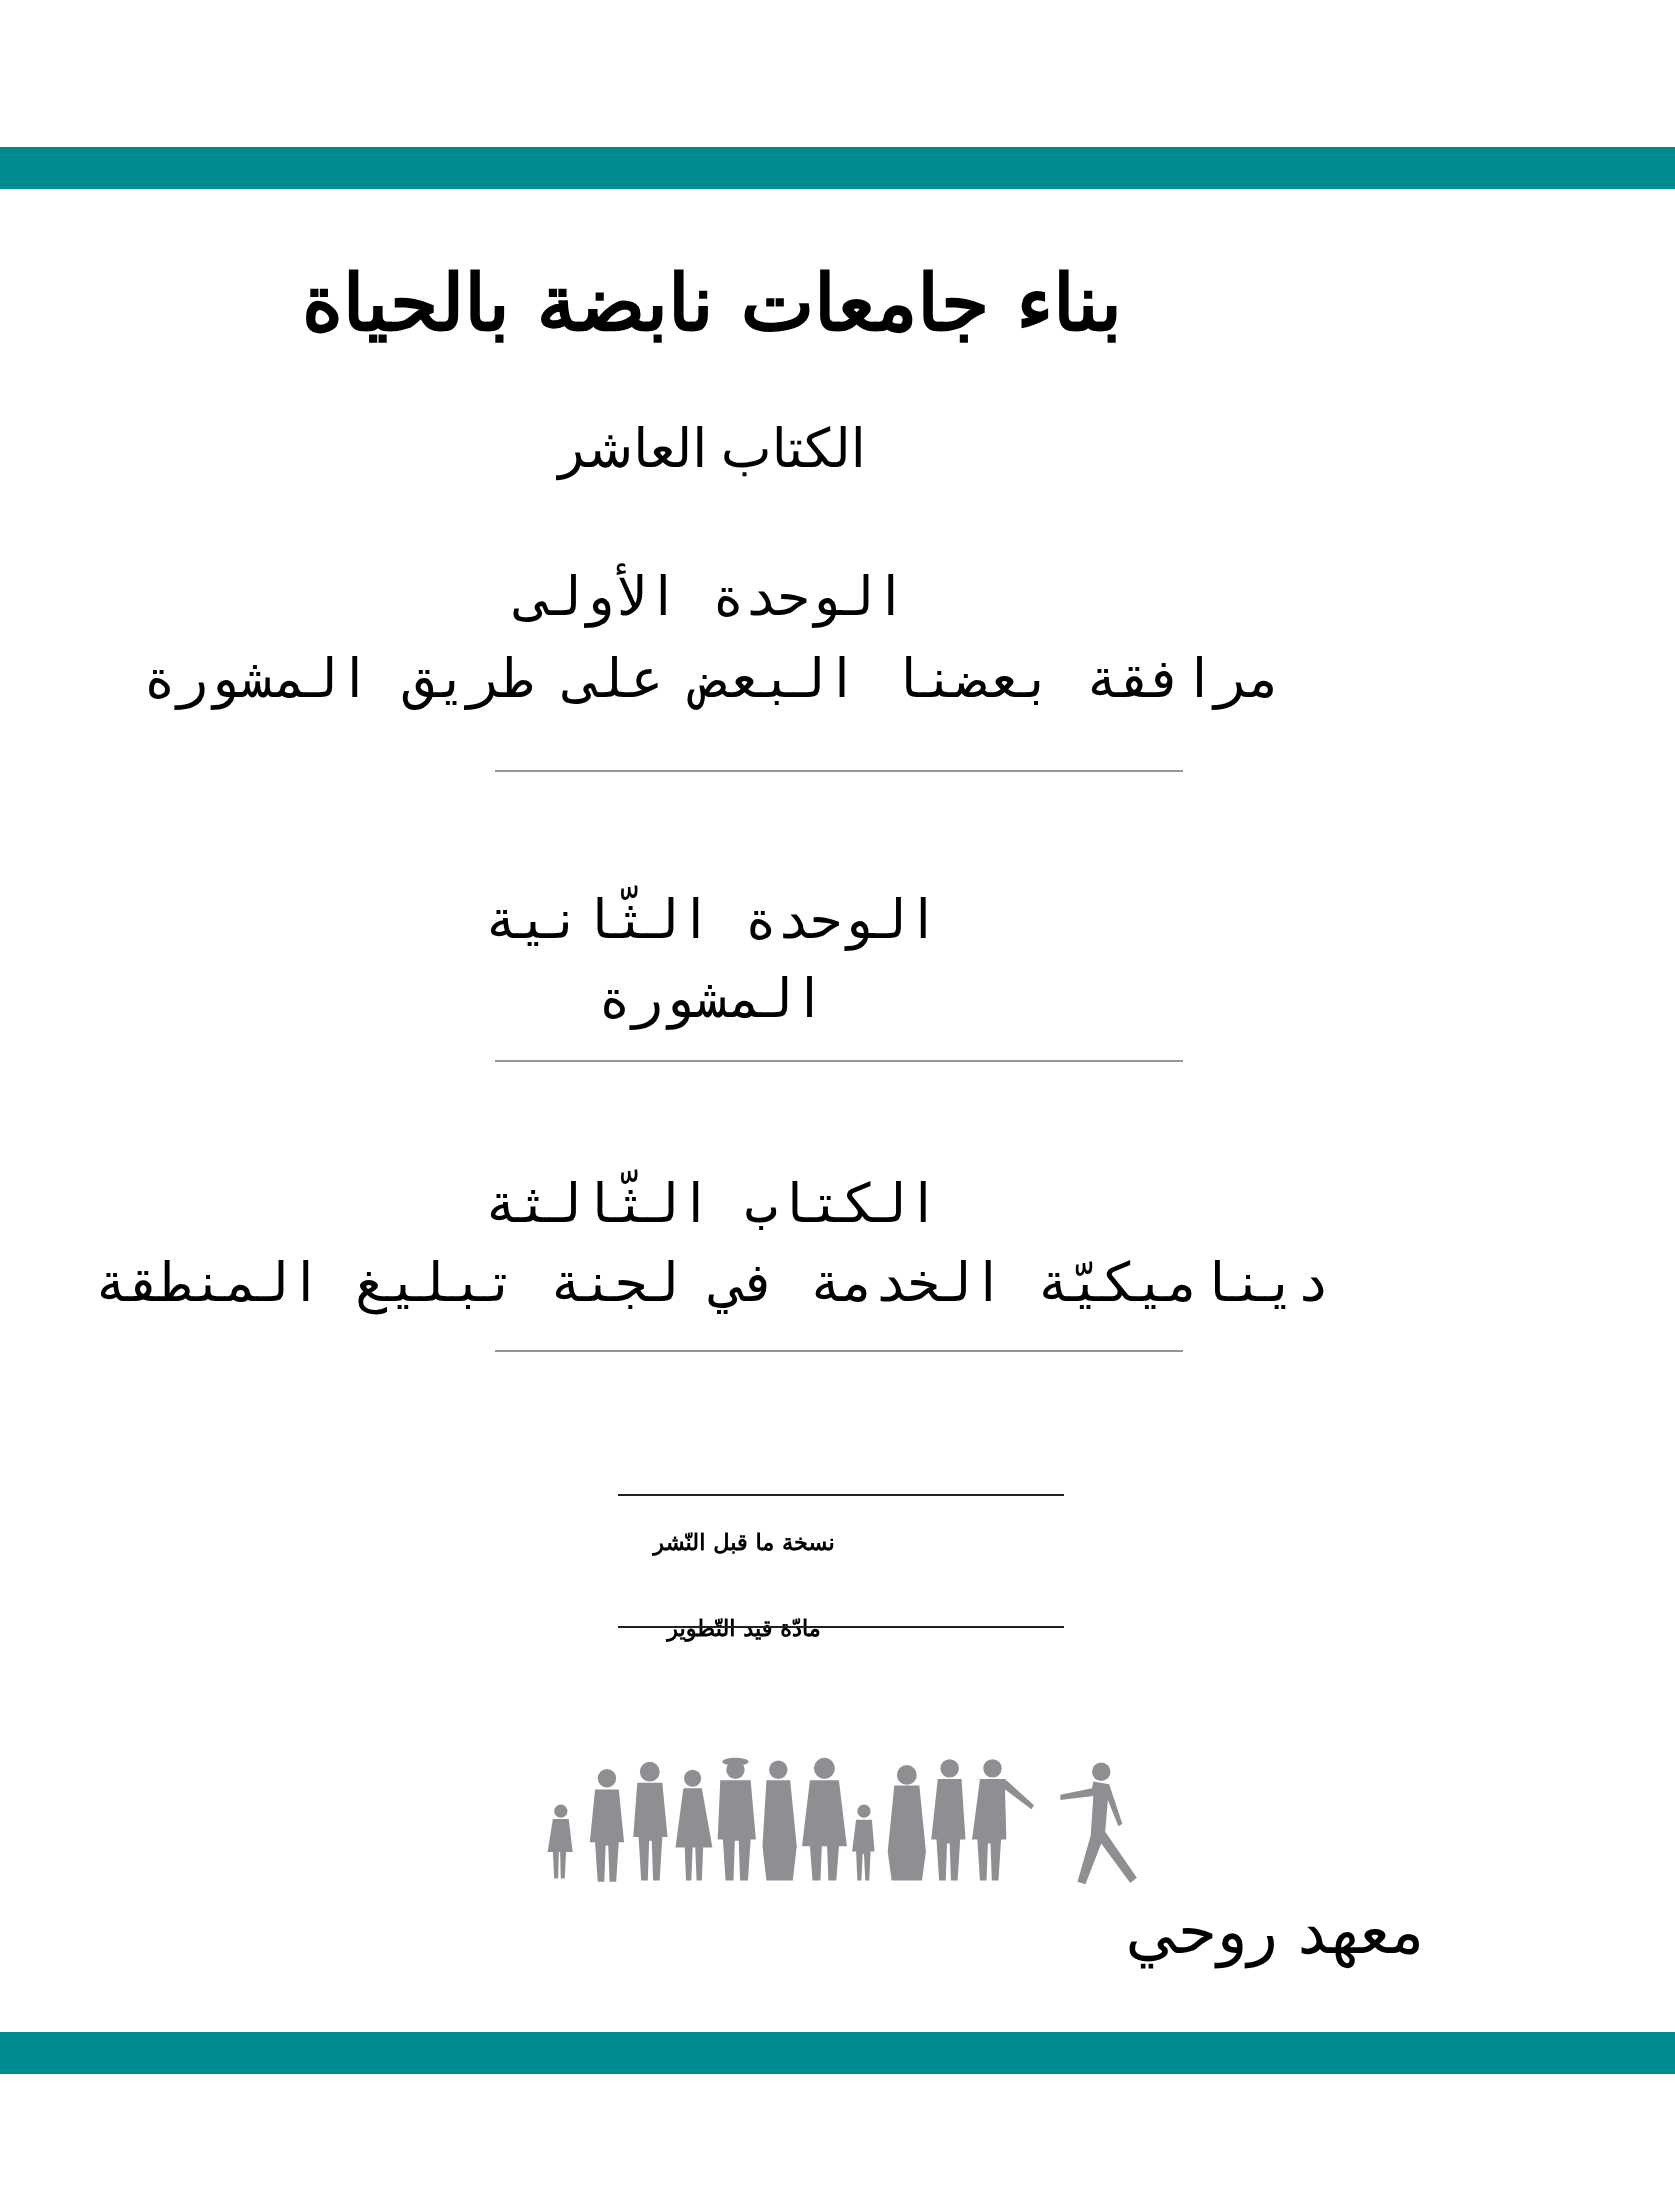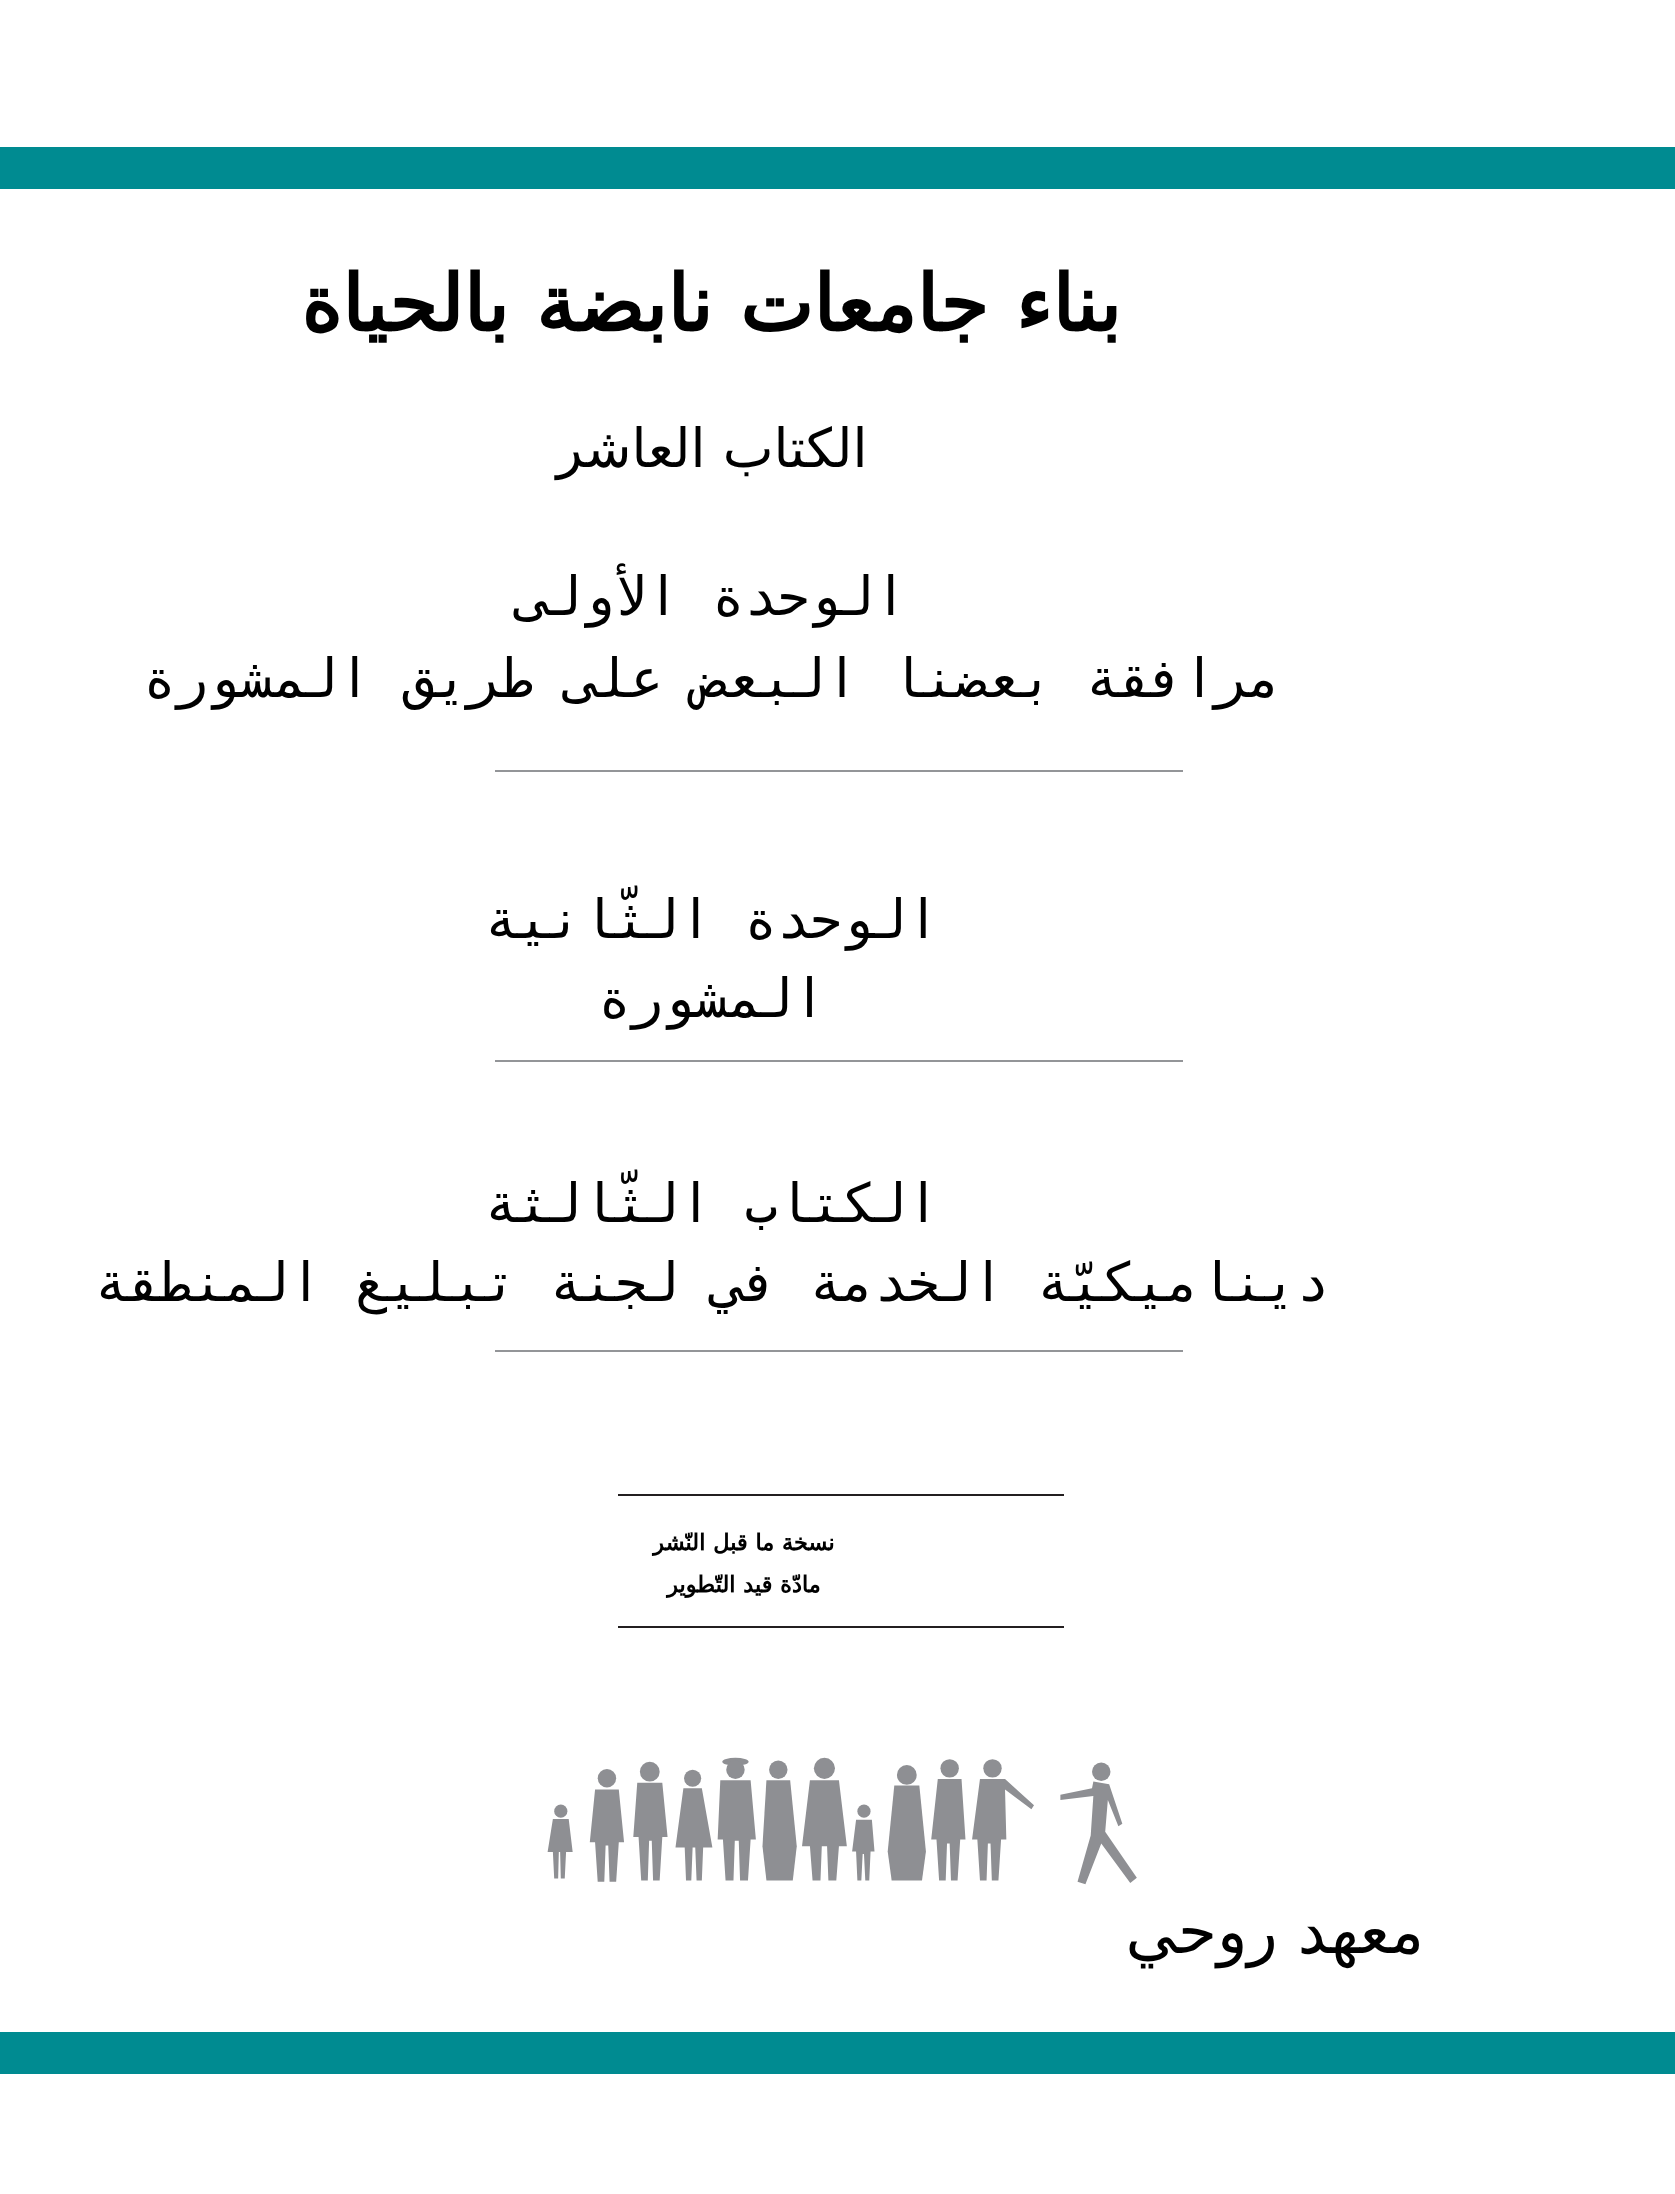--- a/index.html
+++ b/index.html
@@ -35,20 +35,21 @@
       line-height: 1;
     }
     .title {
       top: 264px;
       font-size: 78px;
       font-weight: bold;
     }
     .book {
       top: 422px;
       font-size: 54px;
+      font-family: Liberation Serif, serif;
     }
     .unit-label, .unit-name {
       font-size: 54px;
       font-family: Liberation Mono, monospace;
     }
     .sep {
       position: absolute;
       left: 495px;
       width: 688px;
       height: 2px;
@@ -95,21 +96,21 @@
 <div class="line-text unit-label" style="top:897px;">الوحدة الثّانية</div>
 <div class="line-text unit-name" style="top:976px;">المشورة</div>
 <div class="sep" style="top:1060px;"></div>
 
 <div class="line-text unit-label" style="top:1181px;">الكتاب الثّالثة</div>
 <div class="line-text unit-name" style="top:1260px;">ديناميكيّة الخدمة في لجنة تبليغ المنطقة</div>
 <div class="sep" style="top:1350px;"></div>
 
 <div class="small-sep" style="top:1494px;"></div>
 <div class="line-text small-text" style="top:1531px;">نسخة ما قبل النّشر</div>
-<div class="line-text small-text" style="top:1573px;">مادّة قيد التّطوير</div>
+<div class="line-text small-text" style="top:1617px;">مادّة قيد التّطوير</div>
 <div class="small-sep" style="top:1626px;"></div>
 
 <svg class="illustration" viewBox="0 0 950 220">
   <g fill="#8e8f93">
 
     <circle cx="40" cy="105" r="10"></circle>
     <path d="M28 117 h24 l6 50 h-10 l-2 40 h-6 l-1-40 h-2 l-1 40 h-6 l-2-40 h-8 z"></path>
 
     <circle cx="110" cy="55" r="14"></circle>
     <path d="M92 72 h36 l8 80 h-8 l-4 60 h-10 l-2-55 h-4 l-2 55 h-10 l-4-60 h-8 z"></path>

